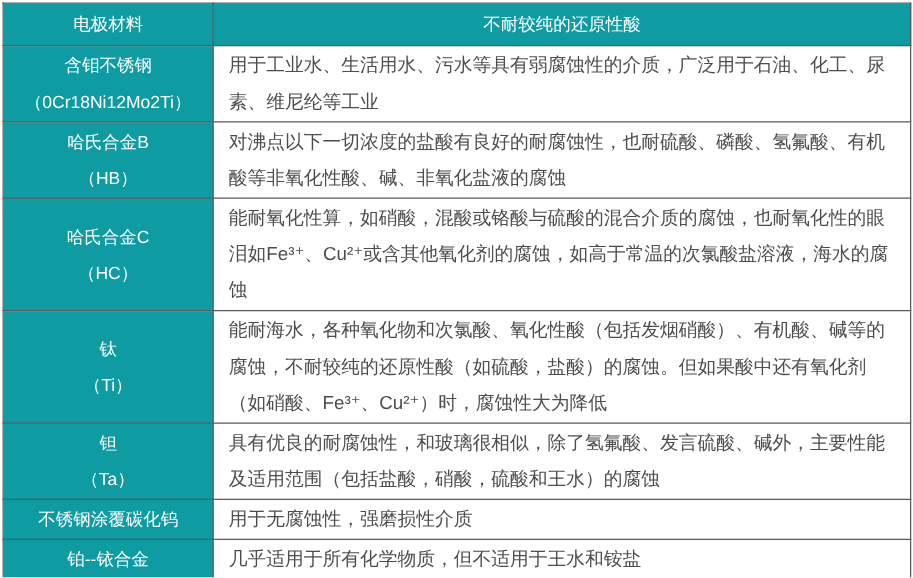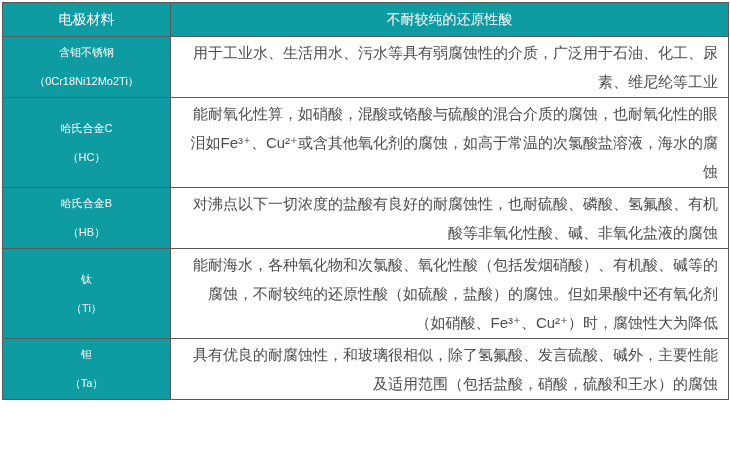--- a/index.html
+++ b/index.html
@@ -36,35 +36,35 @@
     height: 34px;
     text-align: center;
     vertical-align: middle;
     padding: 0 4px;
   }
   td.material-cell {
     background: #0f9ba2;
     color: #ffffff;
     text-align: center;
     vertical-align: middle;
-    font-size: 11px;
+    font-size: 14px;
     line-height: 29px;
     padding: 1px 4px;
   }
   td.material-cell .material-line {
     white-space: nowrap;
   }
   td.desc-cell {
     background: #ffffff;
     color: #4d4d4d;
     font-size: 15px;
     line-height: 29px;
     padding: 1px 10px 1px 12px;
     vertical-align: middle;
-    text-align: right;
+    text-align: left;
     word-break: break-all;
   }
 </style>
 </head>
 <body>
 
 <div class="page">
   <table class="spec-table">
     <colgroup>
       <col class="col-material">
@@ -79,41 +79,53 @@
     <tbody id="table-body">
         <tr>
           <td class="material-cell">
             <div class="material-line">含钼不锈钢</div>
             <div class="material-line">（0Cr18Ni12Mo2Ti）</div>
           </td>
           <td class="desc-cell">用于工业水、生活用水、污水等具有弱腐蚀性的介质，广泛用于石油、化工、尿素、维尼纶等工业</td>
         </tr>
         <tr>
           <td class="material-cell">
+            <div class="material-line">哈氏合金B</div>
+            <div class="material-line">（HB）</div>
+          </td>
+          <td class="desc-cell">对沸点以下一切浓度的盐酸有良好的耐腐蚀性，也耐硫酸、磷酸、氢氟酸、有机酸等非氧化性酸、碱、非氧化盐液的腐蚀</td>
+        </tr>
+        <tr>
+          <td class="material-cell">
             <div class="material-line">哈氏合金C</div>
             <div class="material-line">（HC）</div>
           </td>
           <td class="desc-cell">能耐氧化性算，如硝酸，混酸或铬酸与硫酸的混合介质的腐蚀，也耐氧化性的眼泪如Fe³⁺、Cu²⁺或含其他氧化剂的腐蚀，如高于常温的次氯酸盐溶液，海水的腐蚀</td>
-        </tr>
-        <tr>
-          <td class="material-cell">
-            <div class="material-line">哈氏合金B</div>
-            <div class="material-line">（HB）</div>
-          </td>
-          <td class="desc-cell">对沸点以下一切浓度的盐酸有良好的耐腐蚀性，也耐硫酸、磷酸、氢氟酸、有机酸等非氧化性酸、碱、非氧化盐液的腐蚀</td>
         </tr>
         <tr>
           <td class="material-cell">
             <div class="material-line">钛</div>
             <div class="material-line">（Ti）</div>
           </td>
           <td class="desc-cell">能耐海水，各种氧化物和次氯酸、氧化性酸（包括发烟硝酸）、有机酸、碱等的腐蚀，不耐较纯的还原性酸（如硫酸，盐酸）的腐蚀。但如果酸中还有氧化剂（如硝酸、Fe³⁺、Cu²⁺）时，腐蚀性大为降低</td>
         </tr>
         <tr>
           <td class="material-cell">
             <div class="material-line">钽</div>
             <div class="material-line">（Ta）</div>
           </td>
           <td class="desc-cell">具有优良的耐腐蚀性，和玻璃很相似，除了氢氟酸、发言硫酸、碱外，主要性能及适用范围（包括盐酸，硝酸，硫酸和王水）的腐蚀</td>
         </tr>
+        <tr>
+          <td class="material-cell">
+            <div class="material-line">不锈钢涂覆碳化钨</div>
+          </td>
+          <td class="desc-cell">用于无腐蚀性，强磨损性介质</td>
+        </tr>
+        <tr>
+          <td class="material-cell">
+            <div class="material-line">铂--铱合金</div>
+          </td>
+          <td class="desc-cell">几乎适用于所有化学物质，但不适用于王水和铵盐</td>
+        </tr>
       </tbody>
   </table>
 </div>
 
 </body></html>

